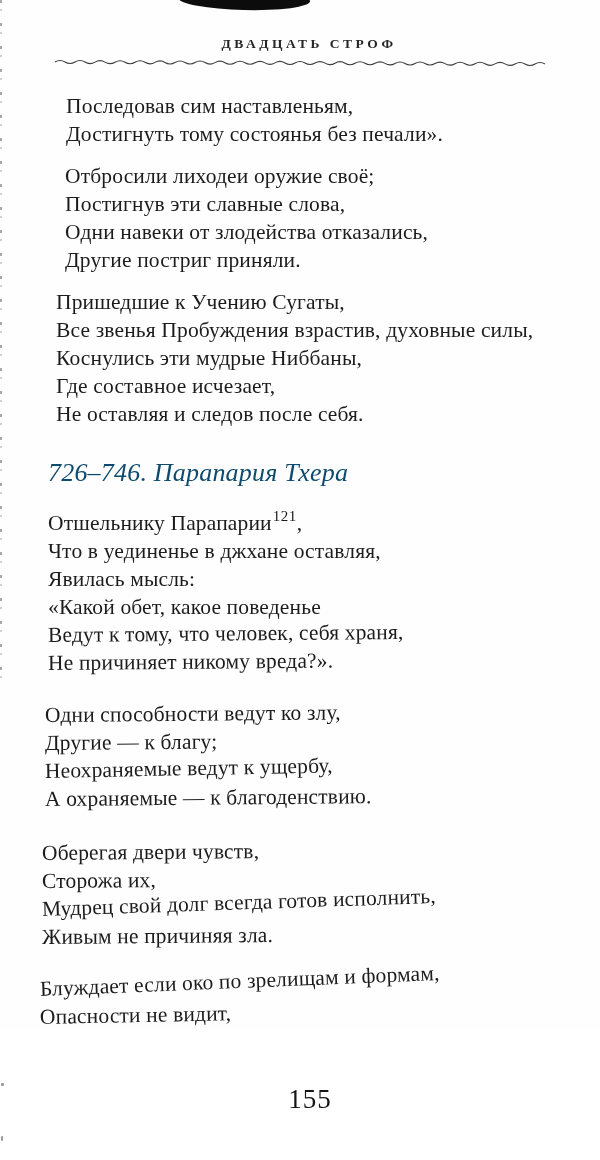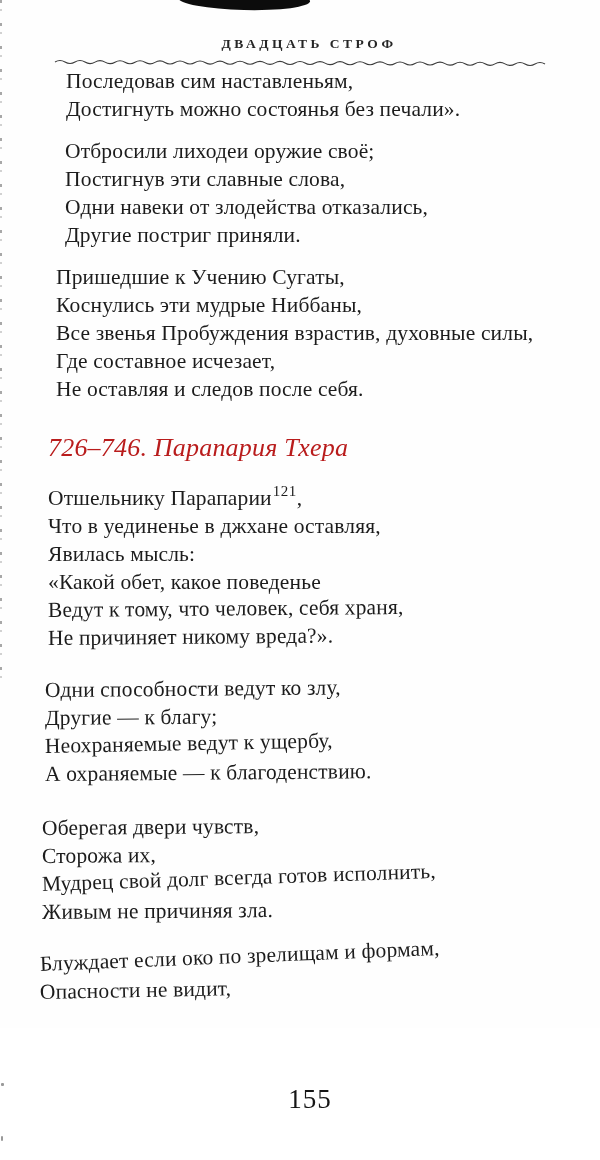--- a/index.html
+++ b/index.html
@@ -35,38 +35,38 @@
   .head-title {
     display: inline-block;
     font-size: 13.5px; font-weight: 700;
     letter-spacing: 3.5px; color: #262626;
     transform: translateX(9px);
   }
   .wavy { display: block; margin: 5px auto 0 auto; transform: rotate(0.25deg); }
 
   
   .text-block {
-    padding-left: 40px; 
+    margin-top: 25px; padding-left: 40px; 
     font-size: 21.5px; line-height: 28px; letter-spacing: 0.15px;
   }
   .stanza { margin: 0 0 14px 0; }
   .line { white-space: nowrap; transform-origin: 0 60%; }
 
   #s1 { margin-left: 26px; }
   #s2 { margin-left: 25px; }
   #s3 { margin-left: 16px; margin-bottom: 28px; }
   #s4 { margin-left: 8px;  margin-bottom: 24px; }
   #s5 { margin-left: 5px;  margin-bottom: 26px; }
   #s6 { margin-left: 2px;  margin-bottom: 24px; }
   #s7 { margin-left: 0;    margin-bottom: 0; }
 
   .section-heading {
     margin: 0 0 12px 8px;
     font-size: 26px; font-weight: 400; font-style: italic;
-    line-height: 34px; color: #b91c1c; letter-spacing: 0.2px;
+    line-height: 34px; color: #0c4a6e; letter-spacing: 0.2px;
     white-space: nowrap;
   }
 
   .fn-ref { font-size: 15px; vertical-align: 9px; letter-spacing: 0.5px; margin-left: 1px; }
 
   
   .t1 { transform: rotate(-0.5deg); }
   .t2 { transform: rotate(-1.1deg); }
   .t3 { transform: rotate(-1.9deg); }
   .t4 { transform: rotate(-2.3deg); }
@@ -91,34 +91,34 @@
     <div class="head-title">ДВАДЦАТЬ СТРОФ</div>
     <svg class="wavy" width="492" height="10" viewBox="0 0 492 10" aria-hidden="true">
       <path id="wave-path" d="M1 6 q5 -3 10 0 t10 0 t10 0 t10 0 t10 0 t10 0 t10 0 t10 0 t10 0 t10 0 t10 0 t10 0 t10 0 t10 0 t10 0 t10 0 t10 0 t10 0 t10 0 t10 0 t10 0 t10 0 t10 0 t10 0 t10 0 t10 0 t10 0 t10 0 t10 0 t10 0 t10 0 t10 0 t10 0 t10 0 t10 0 t10 0 t10 0 t10 0 t10 0 t10 0 t10 0 t10 0 t10 0 t10 0 t10 0 t10 0 t10 0 t10 0 t10 0" fill="none" stroke="#3d3d3d" stroke-width="1.1"></path>
     </svg>
   </header>
 
   <main class="text-block">
 
     <div class="stanza" id="s1">
       <div class="line">Последовав сим наставленьям,</div>
-      <div class="line">Достигнуть можно состоянья без печали».</div>
+      <div class="line">Достигнуть тому состоянья без печали».</div>
     </div>
 
     <div class="stanza" id="s2">
       <div class="line">Отбросили лиходеи оружие своё;</div>
       <div class="line">Постигнув эти славные слова,</div>
       <div class="line">Одни навеки от злодейства отказались,</div>
       <div class="line">Другие постриг приняли.</div>
     </div>
 
     <div class="stanza" id="s3">
       <div class="line">Пришедшие к Учению Сугаты,</div>
+      <div class="line">Все звенья Пробуждения взрастив, духовные силы,</div>
       <div class="line">Коснулись эти мудрые Ниббаны,</div>
-      <div class="line">Все звенья Пробуждения взрастив, духовные силы,</div>
       <div class="line">Где составное исчезает,</div>
       <div class="line">Не оставляя и следов после себя.</div>
     </div>
 
     <h2 class="section-heading">726–746. Парапария Тхера</h2>
 
     <div class="stanza" id="s4">
       <div class="line"><span>Отшельнику Парапарии</span><sup class="fn-ref">121</sup><span>,</span></div>
       <div class="line">Что в уединенье в джхане оставляя,</div>
       <div class="line">Явилась мысль:</div>

